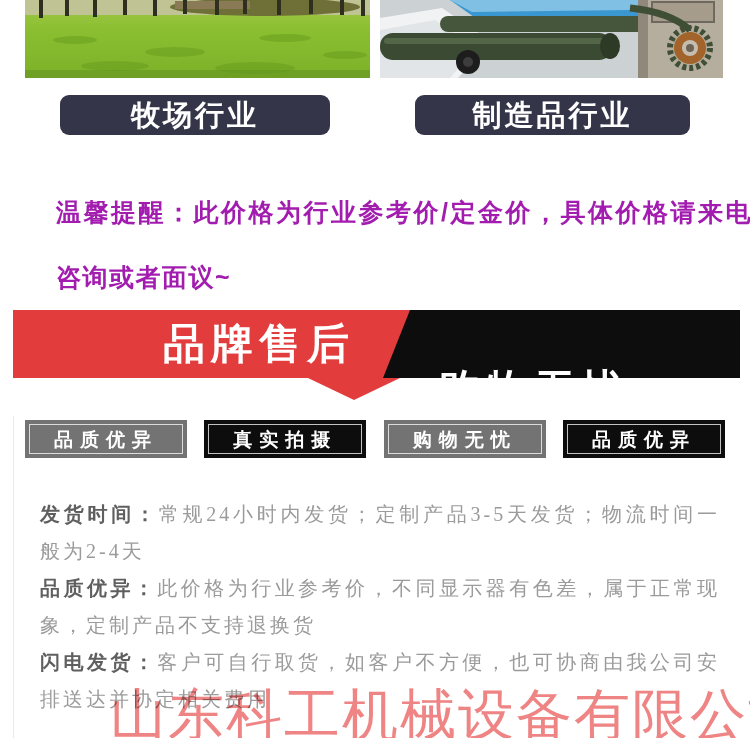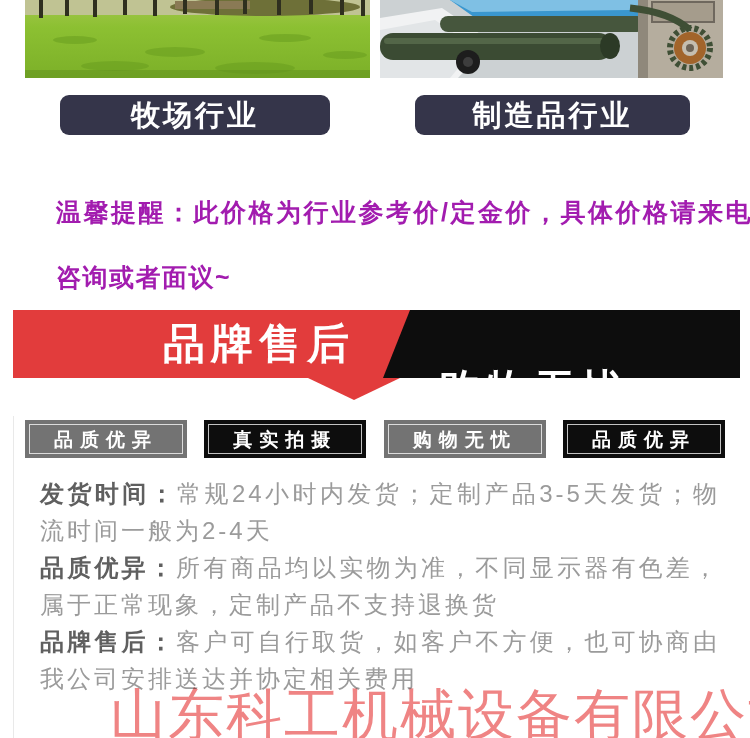--- a/index.html
+++ b/index.html
@@ -75,23 +75,23 @@
   .feature-badge::after {
     content: ""; position: absolute; inset: 4px;
     border: 1px solid rgba(255,255,255,0.75);
     pointer-events: none;
   }
   .feature-badge.red   { background: #737373; }
   .feature-badge.black { background: #0d0d0d; }
 
   
   .policies {
-    position: absolute; left: 40px; top: 475px; width: 680px;
-    font-size: 24px; line-height: 37px; letter-spacing: 3px;
-    color: #9b9b9b; text-align: justify;
+    position: absolute; left: 40px; top: 496px; width: 680px;
+    font-size: 20px; line-height: 37px; letter-spacing: 3px;
+    color: #9b9b9b; text-align: justify; font-family: Liberation Serif, serif;
   }
   .policies p { margin: 0; }
   .policies b { color: #5f5f5f; font-weight: bold; }
 
   
   .section-edge {
     position: absolute; left: 13px; top: 416px; bottom: 0; width: 1px;
     background: #e9e9e9;
   }
 
@@ -188,19 +188,19 @@
     <div class="feature-badge red">品质优异</div>
     <div class="feature-badge black">真实拍摄</div>
     <div class="feature-badge red">购物无忧</div>
     <div class="feature-badge black">品质优异</div>
   </div>
 
   <div class="section-edge"></div>
 
   <div class="policies">
     <p><b>发货时间：</b><span>常规24小时内发货；定制产品3-5天发货；物流时间一般为2-4天</span></p>
-    <p><b>品质优异：</b><span>所有商品均以实物为准，不同显示器有色差，属于正常现象，定制产品不支持退换货</span></p>
-    <p><b>品牌售后：</b><span>客户可自行取货，如客户不方便，也可协商由我公司安排送达并协定相关费用</span></p>
+    <p><b>品质优异：</b><span>此价格为行业参考价，不同显示器有色差，属于正常现象，定制产品不支持退换货</span></p>
+    <p><b>闪电发货：</b><span>客户可自行取货，如客户不方便，也可协商由我公司安排送达并协定相关费用</span></p>
   </div>
 
   <div class="watermark">山东科工机械设备有限公司</div>
 
 </div>
 
 </body></html>

